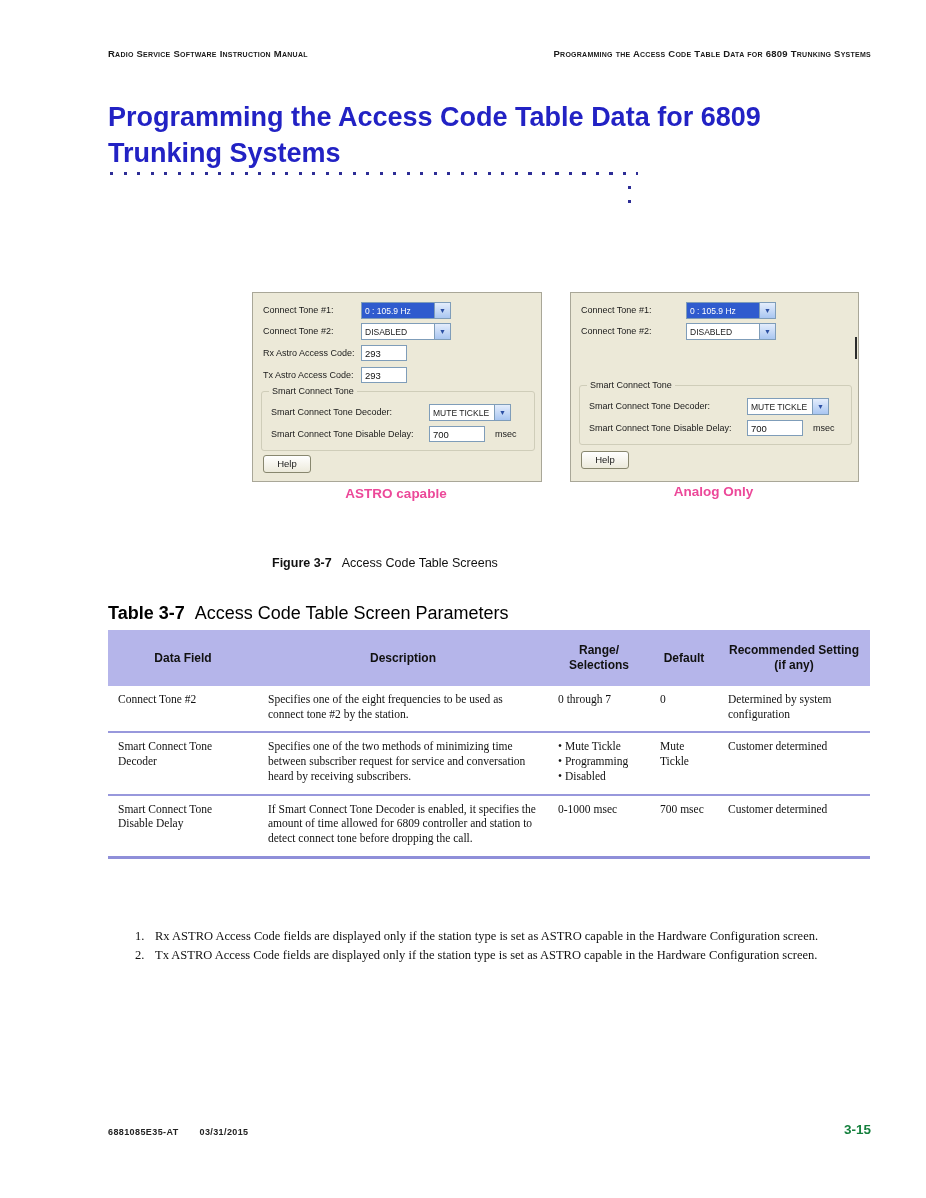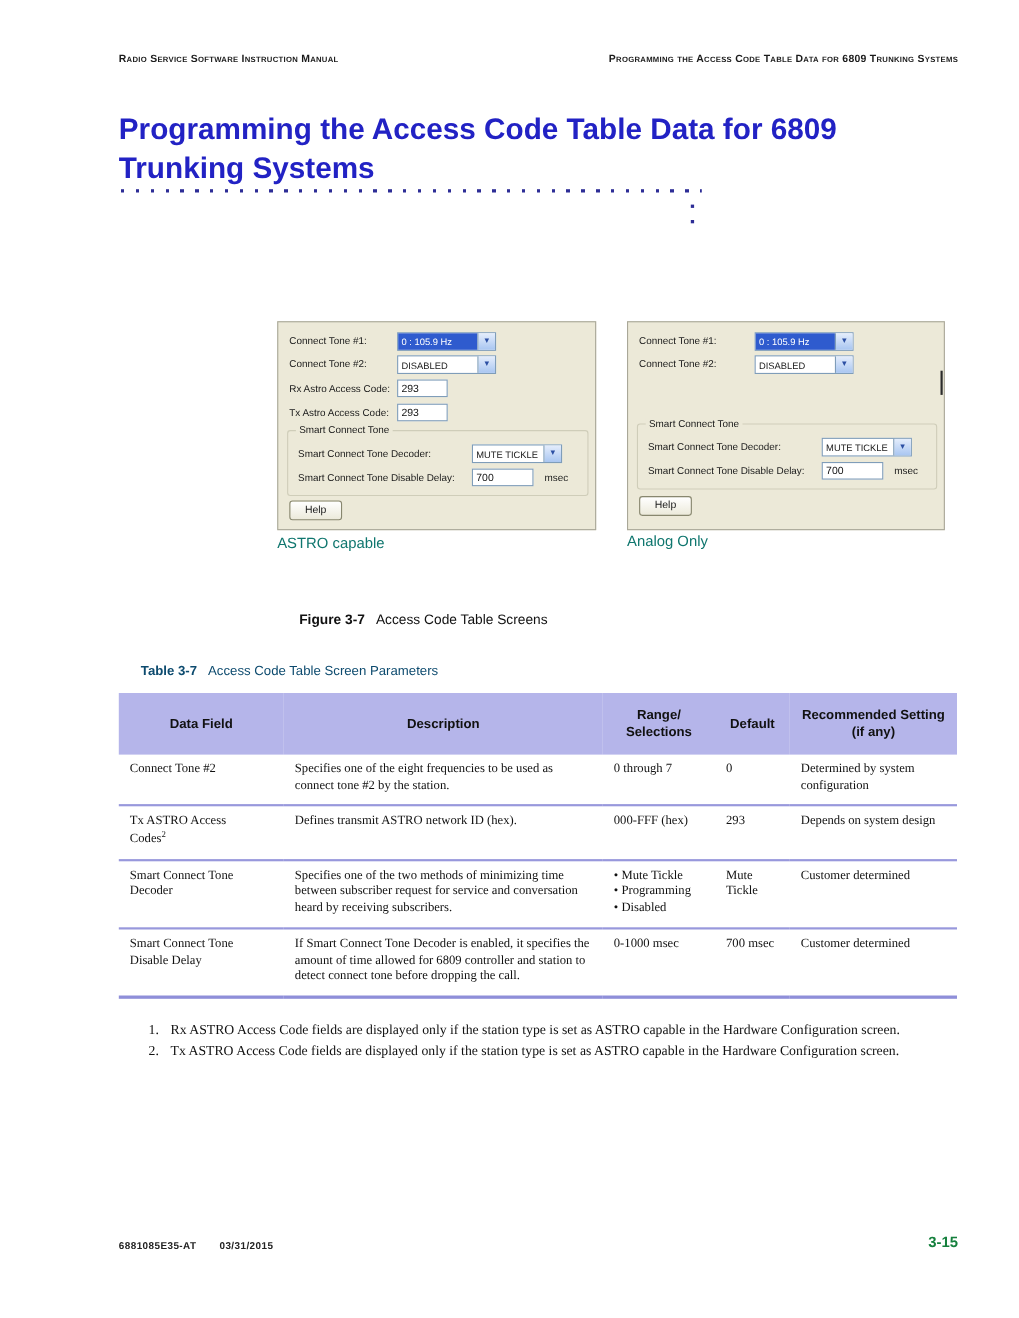--- a/index.html
+++ b/index.html
@@ -41,27 +41,27 @@
                color:#2b4fa3;display:flex;align-items:center;justify-content:center;font-size:7px;}
   .tbox{position:absolute;height:16px;width:46px;background:#fff;border:1px solid #7f9db9;
         box-sizing:border-box;font-size:9.5px;padding:0 3px;font-family:"Liberation Sans",sans-serif;color:#111;}
   .groupbox{position:absolute;border:1px solid #cfcdb9;border-radius:3px;}
   .glabel{position:absolute;background:#ece9d8;padding:0 3px;font-size:9px;white-space:nowrap;}
   .helpbtn{position:absolute;width:48px;height:18px;border:1px solid #88876f;border-radius:3px;
            background:linear-gradient(#ffffff,#eceadb);font-size:9.5px;text-align:center;
            line-height:16px;box-sizing:border-box;}
   .cursor-artifact{position:absolute;left:855px;top:337px;width:2px;height:22px;background:#2b2b2b;}
 
-  .shot-caption{position:absolute;font-size:13.5px;font-weight:normal;color:#0f766e;text-align:left;}
+  .shot-caption{position:absolute;font-size:13.5px;font-weight:bold;color:#ec4899;text-align:center;}
   .capA{left:252px;top:486px;width:288px;}
   .capB{left:570px;top:484px;width:287px;}
 
   .fig-caption{position:absolute;left:272px;top:556px;font-size:12.5px;color:#111;}
   .fig-caption b{margin-right:10px;}
-  .tbl-caption{position:absolute;left:108px;top:603px;font-size:12px;color:#0c4a6e;margin-left:20px;}
+  .tbl-caption{position:absolute;left:108px;top:603px;font-size:18px;color:#000000;}
   .tbl-caption b{margin-right:10px;}
 
   
   .ptable{position:absolute;left:108px;top:630px;width:762px;border-collapse:collapse;table-layout:fixed;}
   .ptable th{background:#b5b5ea;height:48px;font-size:12px;font-weight:bold;text-align:center;
              vertical-align:middle;line-height:1.25;padding:4px 6px;color:#111;}
   .ptable td{font-family:"Liberation Serif",serif;font-size:11.5px;line-height:1.28;
              vertical-align:top;padding:6px 8px 10px 10px;border-bottom:2px solid #9898dc;color:#111;}
   .ptable td.c-field{padding-right:20px;}
   .ptable tr:last-child td{border-bottom:3px solid #8f8fd9;}
@@ -176,27 +176,20 @@
     </thead>
     <tbody>
         <tr>
           <td class="c-field">Connect Tone #2</td>
           <td class="c-desc">Specifies one of the eight frequencies to be used as connect tone #2 by the station.</td>
           <td class="c-range">0 through 7</td>
           <td class="c-default">0</td>
           <td class="c-rec">Determined by system configuration</td>
         </tr>
         <tr>
-          <td class="c-field">Tx ASTRO Access Codes<sup>2</sup></td>
-          <td class="c-desc">Defines transmit ASTRO network ID (hex).</td>
-          <td class="c-range">000-FFF (hex)</td>
-          <td class="c-default">293</td>
-          <td class="c-rec">Depends on system design</td>
-        </tr>
-        <tr>
           <td class="c-field">Smart Connect Tone Decoder</td>
           <td class="c-desc">Specifies one of the two methods of minimizing time between subscriber request for service and conversation heard by receiving subscribers.</td>
           <td class="c-range">
             <div>• Mute Tickle</div>
             <div>• Programming</div>
             <div>• Disabled</div>
           </td>
           <td class="c-default">Mute Tickle</td>
           <td class="c-rec">Customer determined</td>
         </tr>

